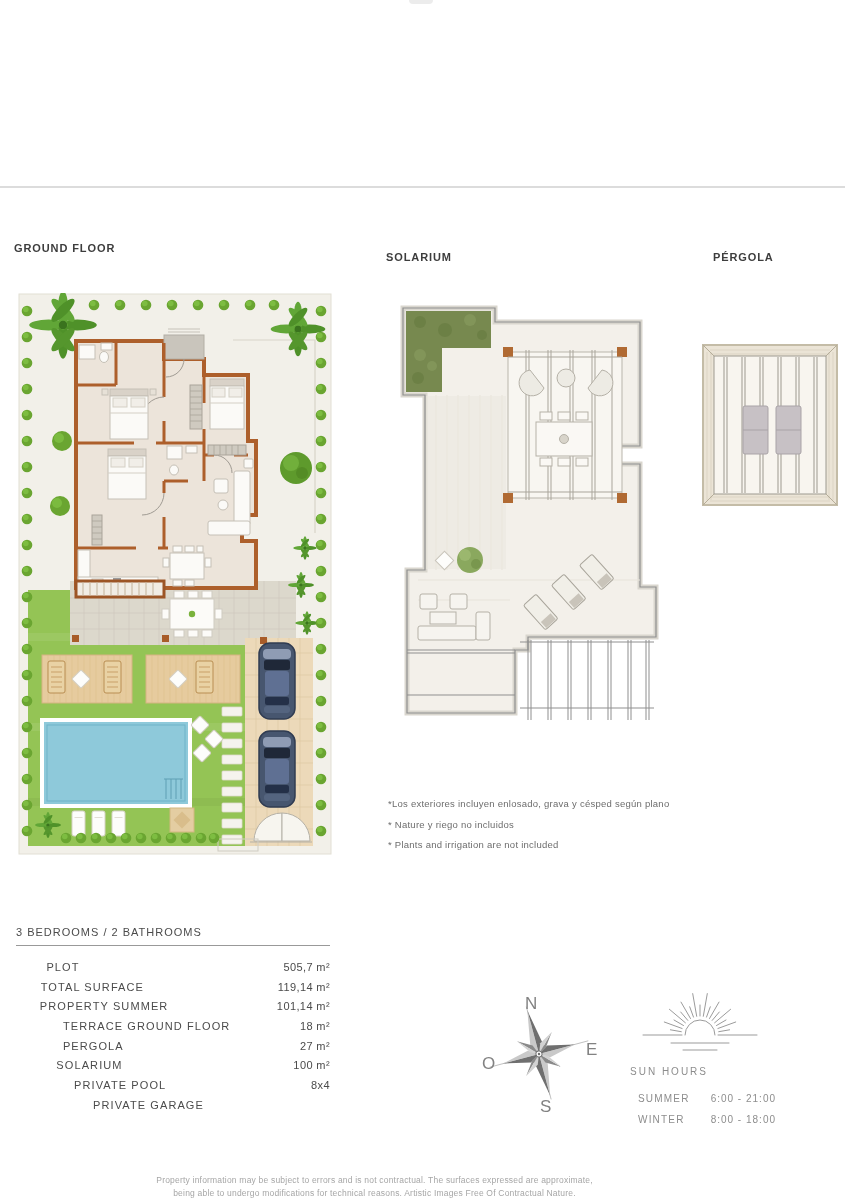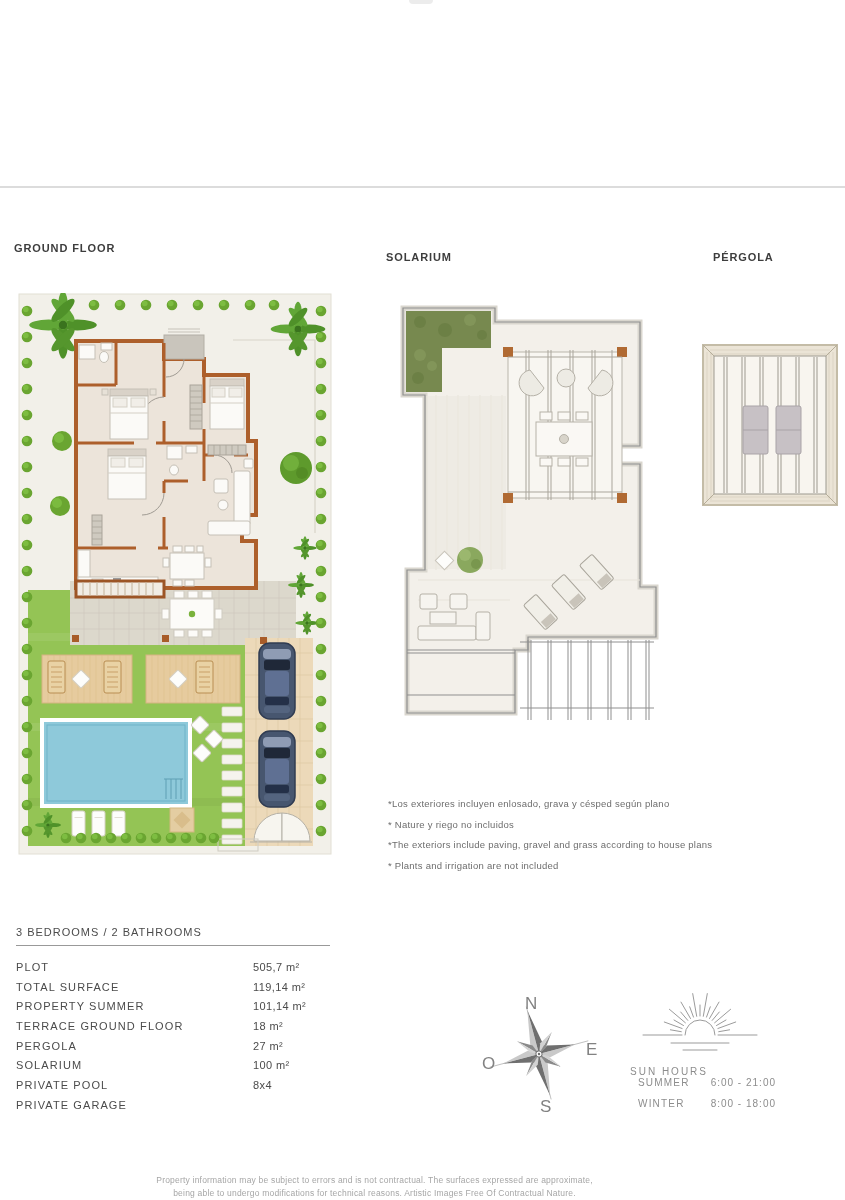--- a/index.html
+++ b/index.html
@@ -9,27 +9,27 @@
   .top-divider{left:0;top:186px;width:845px;height:2px;background:#dcdcdc;}
   .plan-heading{font-size:11px;font-weight:bold;letter-spacing:.9px;color:#3d3d3d;white-space:nowrap;}
   .h-ground{left:14px;top:242px;}
   .h-solarium{left:386px;top:251px;}
   .h-pergola{left:713px;top:251px;}
   .plan-svg{display:block;}
   .notes{left:388px;top:794px;width:440px;}
   .note-line{font-size:9.5px;color:#6d6d6d;letter-spacing:.25px;line-height:20.5px;white-space:nowrap;}
   .specs{left:16px;top:926px;width:314px;}
   .specs-title{font-size:11px;color:#4b4b4b;letter-spacing:1px;padding-bottom:7px;border-bottom:1px solid #999999;margin-bottom:11px;white-space:nowrap;}
-  .spec-row{display:flex;height:19.7px;align-items:center;}
+  .spec-row{display:flex;height:19.7px;align-items:center;justify-content:flex-end;}
   .spec-label{width:237px;font-size:11px;color:#4b4b4b;letter-spacing:1.1px;white-space:nowrap;}
   .spec-value{font-size:11px;color:#4b4b4b;letter-spacing:.4px;white-space:nowrap;}
   .compass{left:478px;top:975px;}
   .sun-block{left:630px;top:978px;width:146px;}
   .sun-title{margin-top:8px;text-align:left;font-size:10px;letter-spacing:2px;color:#8d8d8d;white-space:nowrap;}
-  .sun-rows{}
+  .sun-rows{margin-top:16px;}
   .sun-row{display:flex;margin-bottom:10px;padding-left:8px;}
   .sun-row-label{width:64px;font-size:10px;letter-spacing:1.2px;color:#8d8d8d;}
   .sun-row-value{font-size:10px;letter-spacing:1px;color:#8d8d8d;margin-left:12px;white-space:nowrap;}
   .footer{left:0;top:1174px;width:749px;text-align:center;}
   .footer-line{font-size:8.5px;color:#a6a6a6;line-height:12.5px;letter-spacing:.2px;}
   svg text{font-family:"Liberation Sans",sans-serif;}
 </style>
 </head>
 <body>
 
@@ -468,21 +468,20 @@
     <rect x="43" y="64" width="25" height="48" rx="2" fill="#c7c1c5" stroke="#a9a3a7"></rect>
     <line x1="43" y1="88" x2="68" y2="88" stroke="#a9a3a7"></line>
     <rect x="76" y="64" width="25" height="48" rx="2" fill="#c7c1c5" stroke="#a9a3a7"></rect>
     <line x1="76" y1="88" x2="101" y2="88" stroke="#a9a3a7"></line>
   </g>
 </svg>
 
 <div class="abs notes">
   <div class="note-line">*Los exteriores incluyen enlosado, grava y césped según plano</div>
   <div class="note-line">* Nature y riego no incluidos</div>
-  <div class="note-line">*The exteriors include paving, gravel and grass according to house plans</div>
   <div class="note-line">* Plants and irrigation are not included</div>
 </div>
 
 <div class="abs specs">
   <div class="specs-title">3 BEDROOMS / 2 BATHROOMS</div>
   <div class="spec-row">
     <span class="spec-label">PLOT</span>
     <span class="spec-value">505,7 m²</span>
   </div>
   <div class="spec-row">

